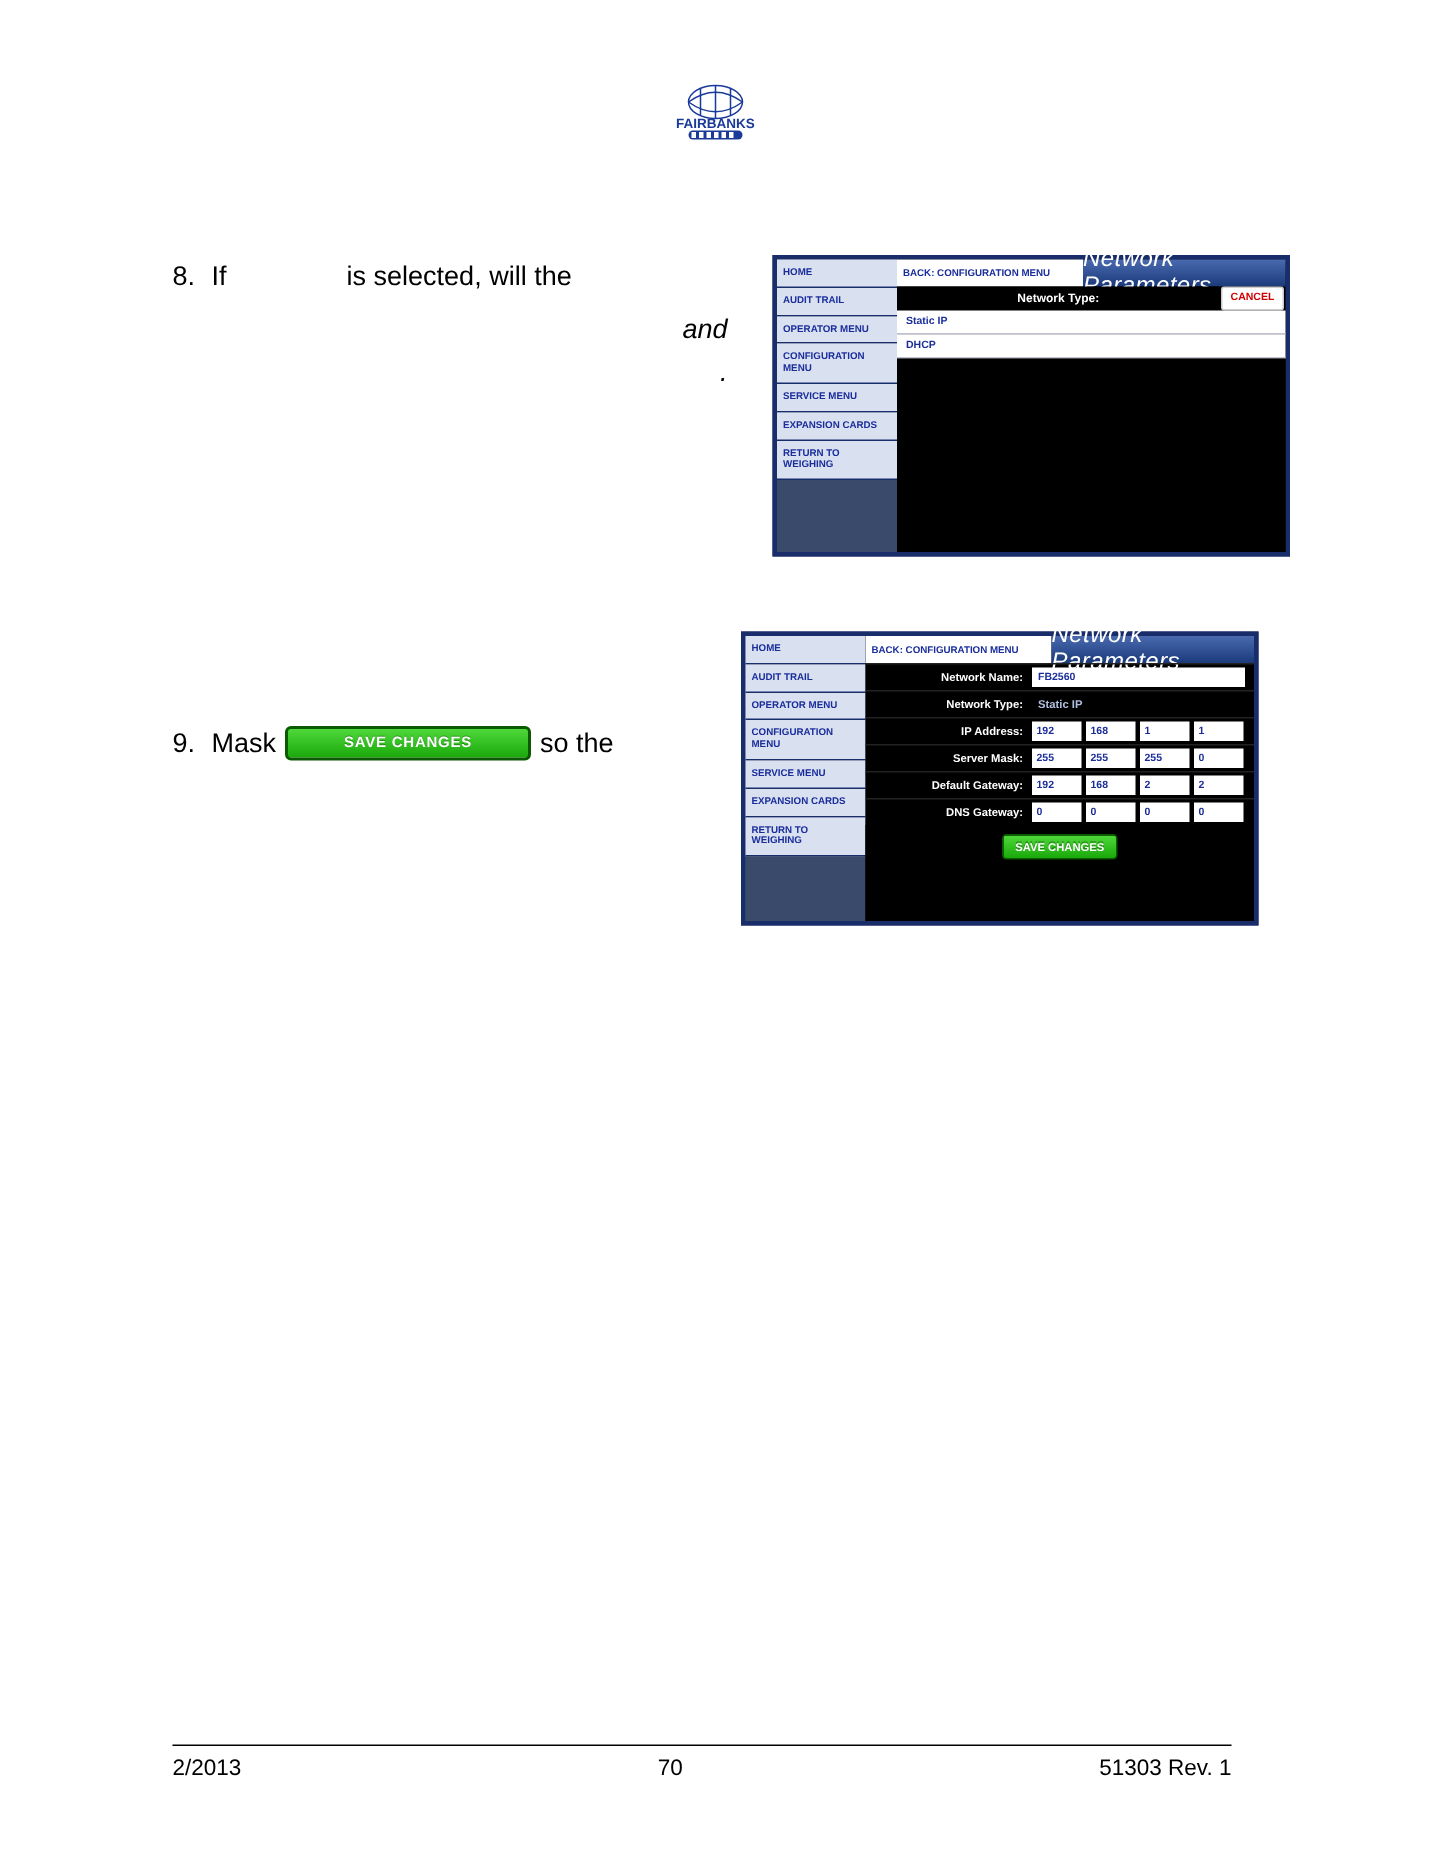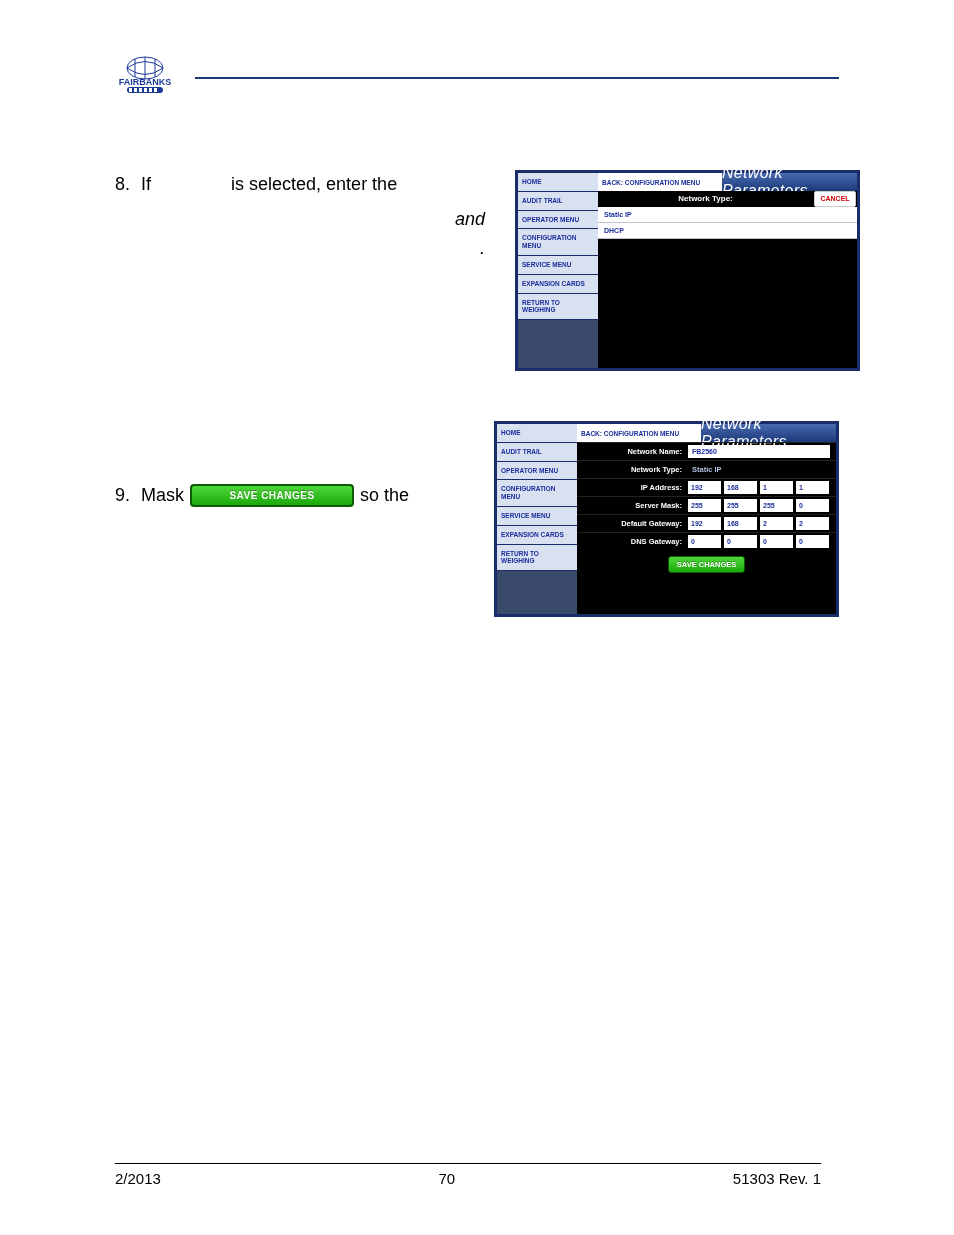--- a/index.html
+++ b/index.html
@@ -15,20 +15,21 @@
     position: relative;
     box-sizing: border-box;
   }
   .header {
     position: absolute;
     top: 55px;
     left: 115px;
     right: 115px;
     display: flex;
     align-items: center;
+    flex-direction: column;
   }
   .logo {
     width: 60px;
     height: 45px;
     flex-shrink: 0;
   }
   .hr-line {
     flex: 1;
     margin-left: 20px;
     border-top: 2px solid #1a3a7a;
@@ -305,21 +306,21 @@
 
   <div class="content">
 
     <div class="row8">
       <div class="step8-block">
         <div class="step-line">
           <span class="num">8.</span>
           <span class="step-text" style="flex:0 0 auto;">
             <span>If</span>
             <span style="display:inline-block;width:70px;"></span>
-            <span>is selected, enter the</span>
+            <span>is selected, will the</span>
           </span>
         </div>
         <div class="step-text step-right" style="padding-right:0; margin-top:6px; width:370px; text-align:right;">
           <span>and</span>
         </div>
         <div class="step-text step-right" style="padding-right:40px; width:370px; text-align:right;">
           <span>.</span>
         </div>
       </div>
 

